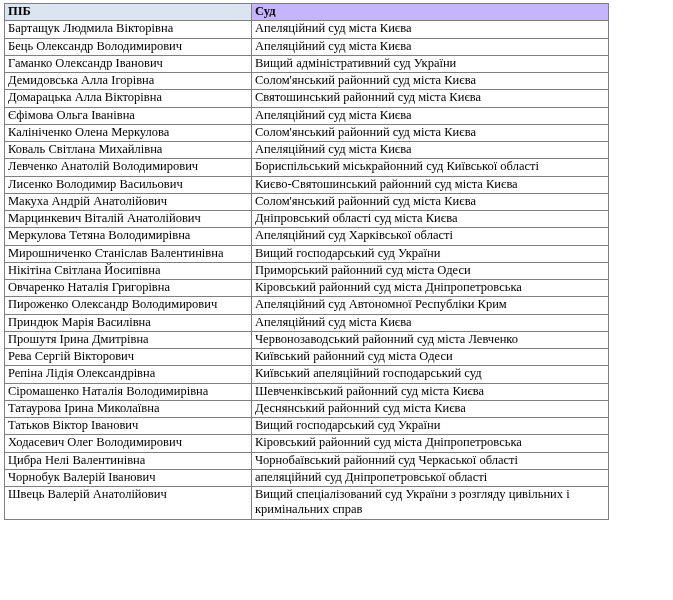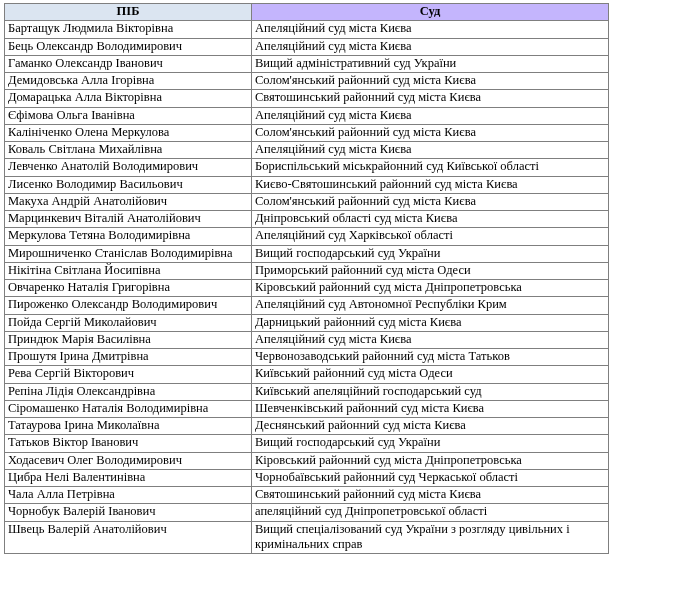--- a/index.html
+++ b/index.html
@@ -26,21 +26,21 @@
     border: 1px solid #7f7f7f;
     font-size: 12.5px;
     line-height: 1.22;
     color: #000000;
     padding: 0 3px 1px 3px;
     vertical-align: top;
     overflow: hidden;
   }
   table.judges th {
     font-weight: bold;
-    text-align: center;
+    text-align: left;
     height: 15px;
   }
   col.name-col  { width: 247px; }
   col.court-col { width: 357px; }
   td { height: 15px; }
 </style>
 </head>
 <body>
 
 <div class="page">
@@ -102,46 +102,42 @@
         </tr>
         <tr>
           <td>Марцинкевич Віталій Анатолійович</td>
           <td>Дніпровський області суд міста Києва</td>
         </tr>
         <tr>
           <td>Меркулова Тетяна Володимирівна</td>
           <td>Апеляційний суд Харківської області</td>
         </tr>
         <tr>
-          <td>Мирошниченко Станіслав Володимирівна</td>
+          <td>Мирошниченко Станіслав Валентинівна</td>
           <td>Вищий господарський суд України</td>
         </tr>
         <tr>
           <td>Нікітіна Світлана Йосипівна</td>
           <td>Приморський районний суд міста Одеси</td>
         </tr>
         <tr>
           <td>Овчаренко Наталія Григорівна</td>
           <td>Кіровський районний суд міста Дніпропетровська</td>
         </tr>
         <tr>
           <td>Пироженко Олександр Володимирович</td>
           <td>Апеляційний суд Автономної Республіки Крим</td>
         </tr>
         <tr>
-          <td>Пойда Сергій Миколайович</td>
-          <td>Дарницький районний суд міста Києва</td>
-        </tr>
-        <tr>
           <td>Приндюк Марія Василівна</td>
           <td>Апеляційний суд міста Києва</td>
         </tr>
         <tr>
           <td>Прошутя Ірина Дмитрівна</td>
-          <td>Червонозаводський районний суд міста Татьков</td>
+          <td>Червонозаводський районний суд міста Левченко</td>
         </tr>
         <tr>
           <td>Рева Сергій Вікторович</td>
           <td>Київський районний суд міста Одеси</td>
         </tr>
         <tr>
           <td>Репіна Лідія Олександрівна</td>
           <td>Київський апеляційний господарський суд</td>
         </tr>
         <tr>
@@ -158,24 +154,20 @@
         </tr>
         <tr>
           <td>Ходасевич Олег Володимирович</td>
           <td>Кіровський районний суд міста Дніпропетровська</td>
         </tr>
         <tr>
           <td>Цибра Нелі Валентинівна</td>
           <td>Чорнобаївський районний суд Черкаської області</td>
         </tr>
         <tr>
-          <td>Чала Алла Петрівна</td>
-          <td>Святошинський районний суд міста Києва</td>
-        </tr>
-        <tr>
           <td>Чорнобук Валерій Іванович</td>
           <td>апеляційний  суд Дніпропетровської області</td>
         </tr>
         <tr>
           <td>Швець Валерій Анатолійович</td>
           <td>Вищий спеціалізований суд України з розгляду цивільних і кримінальних справ</td>
         </tr>
       </tbody>
   </table>
 </div>

